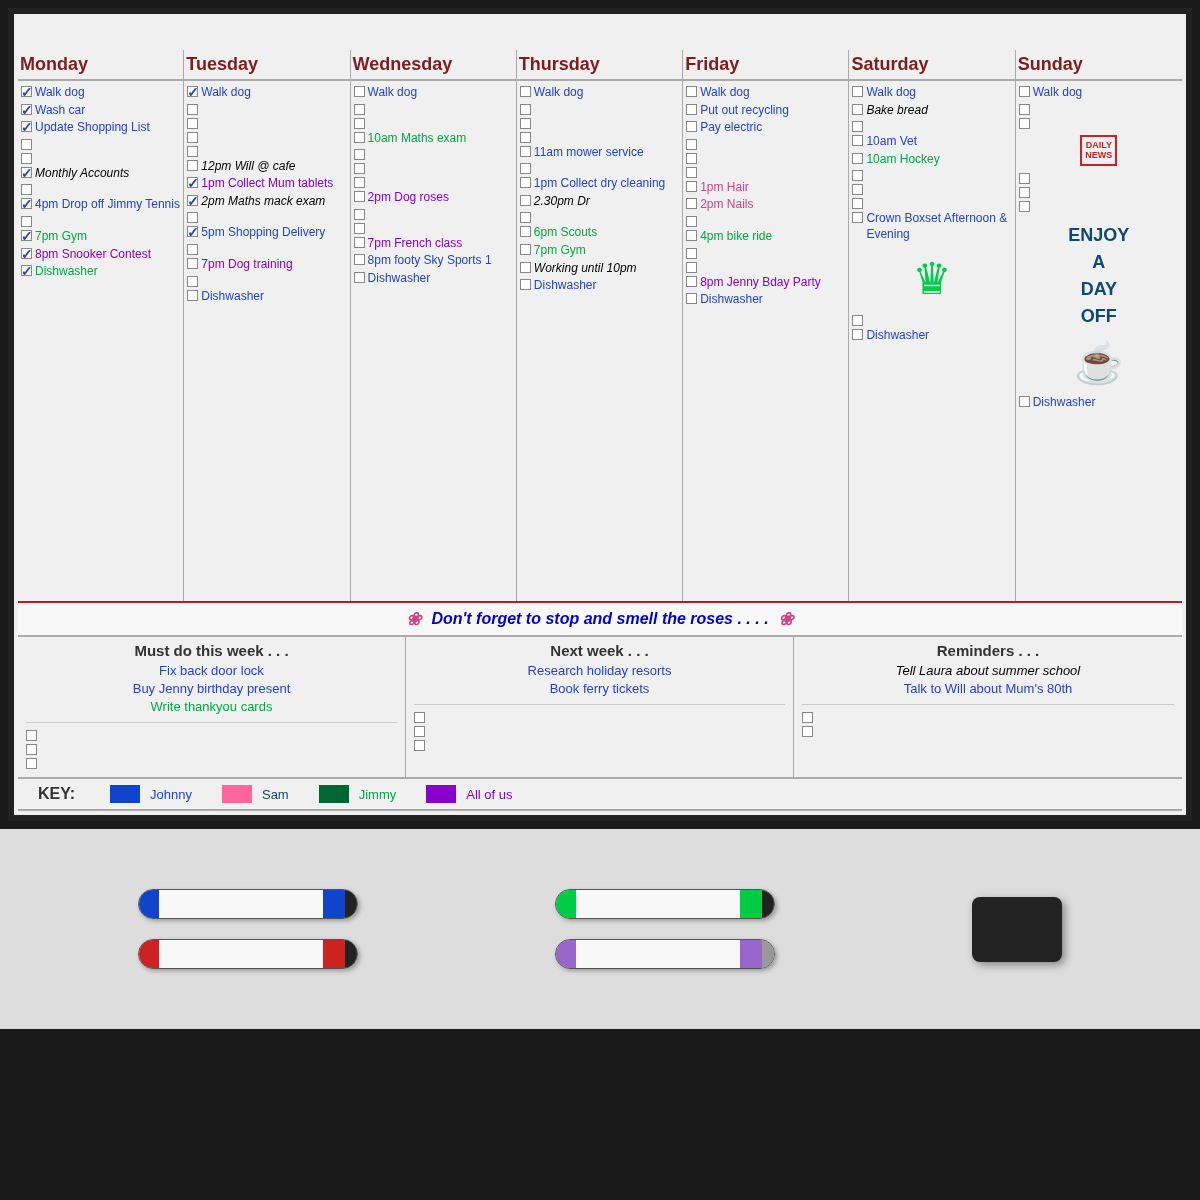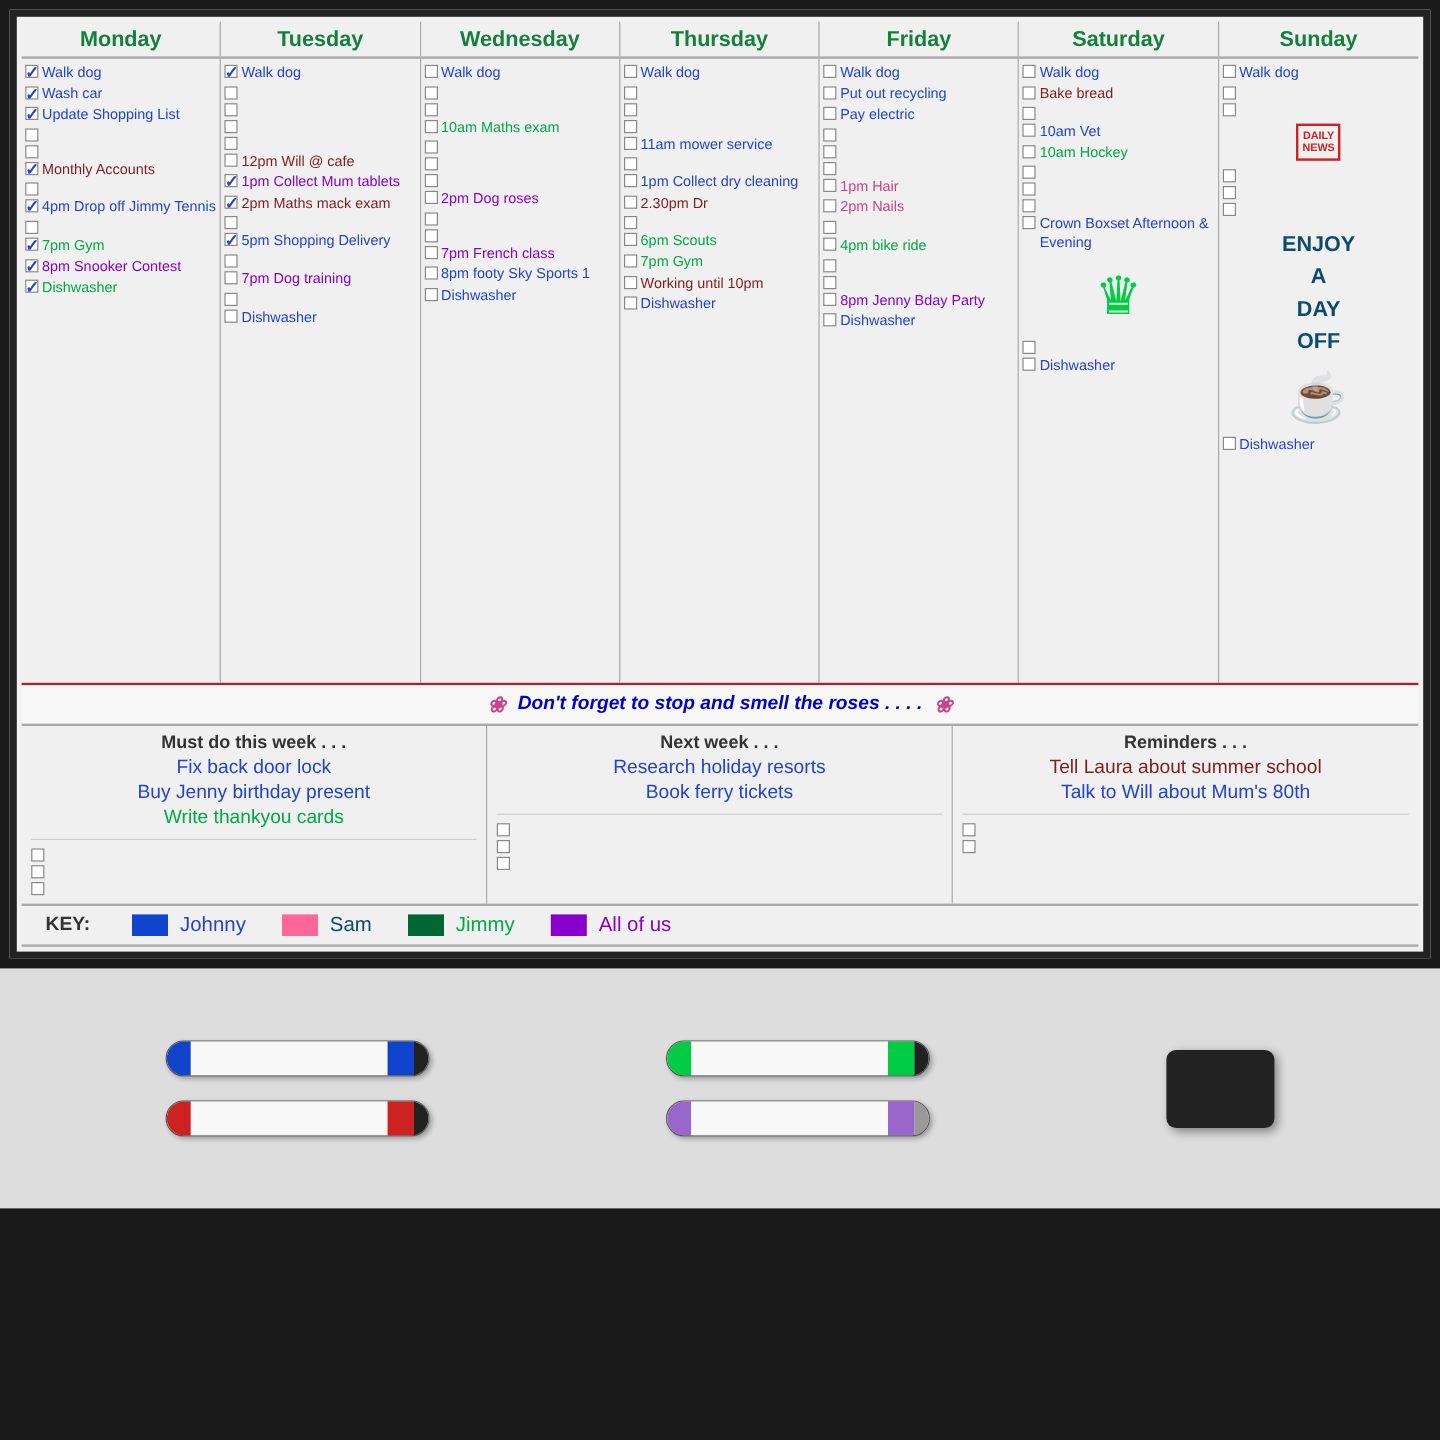--- a/index.html
+++ b/index.html
@@ -12,26 +12,26 @@
       padding: 4px;
     }
 
     .days-header {
       display: grid;
       grid-template-columns: repeat(7, 1fr);
       border-bottom: 2px solid #aaa;
     }
 
     .day-header {
-      text-align: center;
       font-weight: bold;
       font-size: 18px;
-      color: #15803d;
+      color: #7f1d1d;
       border-right: 1px solid #aaa;
       padding: 4px 2px;
+      margin-top: 32px;
     }
     .day-header:last-child { border-right: none; }
 
     .days-grid {
       display: grid;
       grid-template-columns: repeat(7, 1fr);
       border-bottom: 2px solid #b91c1c;
     }
 
     .day-col {
@@ -66,21 +66,21 @@
       font-size: 14px;
       font-weight: bold;
       position: relative;
       top: -4px;
       left: -1px;
     }
 
     .task-text { flex: 1; }
 
     .blue { color: #2244cc; }
-    .red { color: #7f1d1d; }
+    .red { color: #000000; font-style: italic; }
     .green { color: #00aa44; }
     .purple { color: #8800cc; }
 
     .motivational {
       text-align: center;
       font-size: 16px;
       color: #0000cc;
       padding: 5px;
       border-bottom: 2px solid #aaa;
       font-style: italic;
@@ -109,37 +109,37 @@
     .bottom-col:last-child { border-right: none; }
 
     .bottom-header {
       font-size: 15px;
       font-weight: bold;
       color: #333;
       margin-bottom: 4px;
     }
 
     .bottom-item {
-      font-size: 16px;
+      font-size: 13px;
       margin: 3px 0;
     }
 
     .key-row {
       display: flex;
       align-items: center;
       padding: 6px 20px;
       gap: 30px;
       background: #f0f0f0;
       border-bottom: 2px solid #aaa;
       flex-wrap: wrap;
     }
 
     .key-label { font-size: 16px; font-weight: bold; color: #333; margin-right: 5px; }
     .key-swatch { width: 30px; height: 18px; display: inline-block; margin-right: 4px; }
-    .key-name { font-size: 17px; }
+    .key-name { font-size: 13px; }
 
     .key-item { display: flex; align-items: center; gap: 6px; }
 
     
     .accessories {
       background: #ddd;
       padding: 20px 40px;
       display: flex;
       align-items: center;
       justify-content: space-around;

